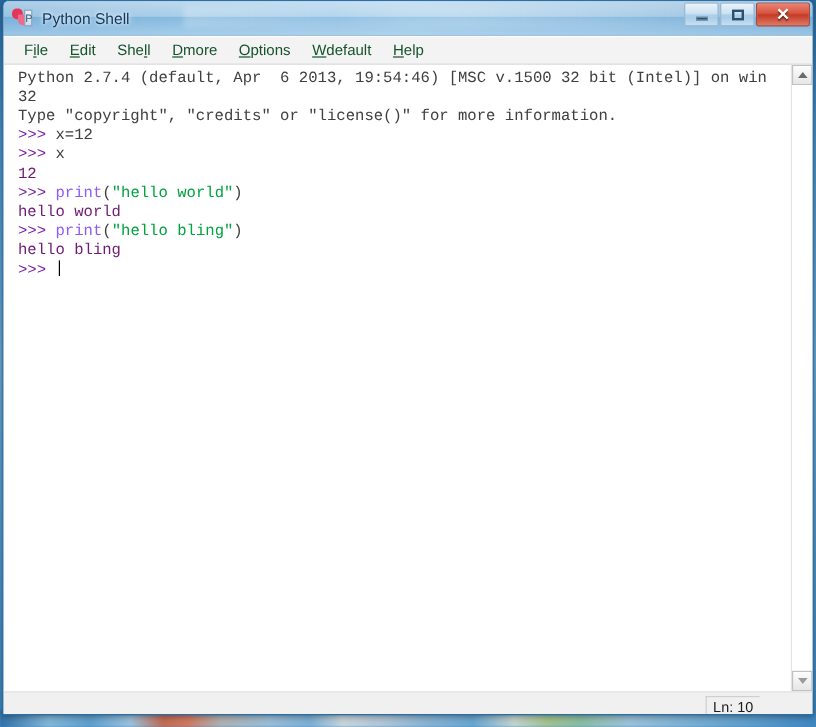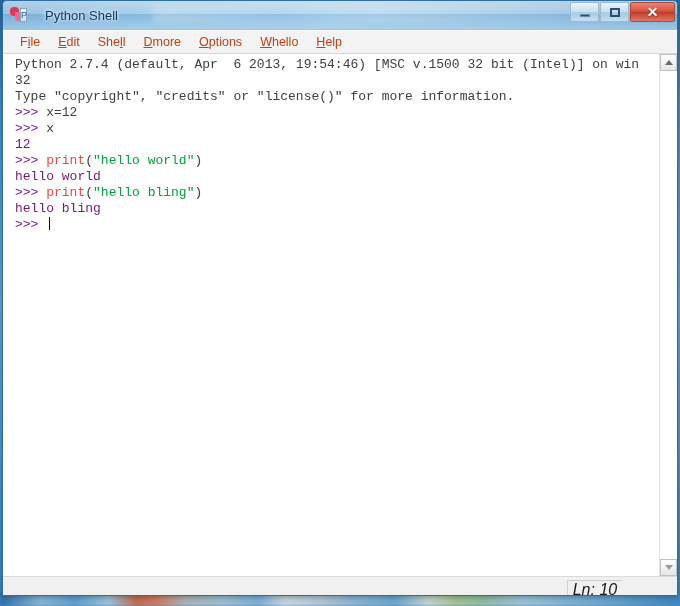--- a/index.html
+++ b/index.html
@@ -102,21 +102,21 @@
     width: 7px; height: 14px;
     background: linear-gradient(180deg,#eef3f8,#cfdbe8);
     border: 1px solid #8fa7bd;
     box-sizing: border-box;
     font-size: 9px;
     line-height: 12px;
     text-align: center;
     color: #3a5a7a;
   }
   #title-text {
-    margin-left: 18px;
+    margin-left: 8px;
     font-size: 13px;
     color: #12385c;
     text-shadow: 0 0 3px rgba(255,255,255,0.9), 0 0 6px rgba(255,255,255,0.7);
     white-space: nowrap;
   }
   #window-controls {
     position: absolute;
     right: 2px; top: 1px;
     display: flex;
     height: 21px;
@@ -177,21 +177,21 @@
     height: 22px;
     background: #f3f3f3;
     border-bottom: 1px solid #d7d7d7;
     display: flex;
     align-items: center;
     padding-left: 8px;
     flex: none;
   }
   .menu-item {
     font-size: 12.5px;
-    color: #c2410c;
+    color: #14532d;
     padding: 1px 9px 1px 9px;
     white-space: nowrap;
     cursor: default;
   }
   .menu-item .acc { text-decoration: underline; }
 
   
   #shell-wrap {
     position: relative;
     flex: 1 1 auto;
@@ -204,21 +204,21 @@
     padding: 3px 0 0 12px;
     font-family: "Liberation Mono", "DejaVu Sans Mono", monospace;
     font-size: 13px;
     line-height: 16px;
     white-space: pre;
     color: #000000;
     overflow: hidden;
   }
   .ln { height: 16px; }
   .c-prompt  { color: #7a1fa2; }
-  .c-builtin { color: #ef4444; }
+  .c-builtin { color: #8b5cf6; }
   .c-string  { color: #00a33f; }
   .c-output  { color: #701a75; }
   .c-plain   { color: #404040; }
   .caret {
     display: inline-block;
     width: 1px;
     height: 13px;
     background: #000000;
     vertical-align: -2px;
     margin-left: 3px;
@@ -261,31 +261,30 @@
     height: 21px;
     background: #f0f0f0;
     border-top: 1px solid #dcdcdc;
     display: flex;
     align-items: center;
     justify-content: flex-end;
     flex: none;
     padding-right: 1px;
   }
   .status-cell {
-    font-size: 16px;
+    font-size: 12px;
     color: #1a1a1a;
     border: 1px solid #cfcfcf;
     border-right: none;
     padding: 1px 5px 2px 5px;
     height: 16px;
     line-height: 15px;
     box-sizing: border-box;
     background: #f0f0f0;
     white-space: nowrap;
-    font-style: italic;
   }
   .status-cell:last-child { border-right: 1px solid #cfcfcf; margin-top: 39px; }
 </style>
 </head>
 <body>
 
 <div id="desktop-backdrop"></div>
 <div id="taskbar-blur"></div>
 
 <div id="app-window">
@@ -315,21 +314,21 @@
   </div>
 
   <div id="client-area">
 
     <div id="menu-bar">
       <div class="menu-item"><span>F</span><span class="acc">i</span><span>le</span></div>
       <div class="menu-item"><span></span><span class="acc">E</span><span>dit</span></div>
       <div class="menu-item"><span>She</span><span class="acc">l</span><span>l</span></div>
       <div class="menu-item"><span></span><span class="acc">D</span><span>more</span></div>
       <div class="menu-item"><span></span><span class="acc">O</span><span>ptions</span></div>
-      <div class="menu-item"><span></span><span class="acc">W</span><span>hello</span></div>
+      <div class="menu-item"><span></span><span class="acc">W</span><span>default</span></div>
       <div class="menu-item"><span></span><span class="acc">H</span><span>elp</span></div>
     </div>
 
     <div id="shell-wrap">
       <div id="shell-text"><div class="ln"><span class="c-plain">Python 2.7.4 (default, Apr  6 2013, 19:54:46) [MSC v.1500 32 bit (Intel)] on win</span></div><div class="ln"><span class="c-plain">32</span></div><div class="ln"><span class="c-plain">Type "copyright", "credits" or "license()" for more information.</span></div><div class="ln"><span class="c-prompt">&gt;&gt;&gt; </span><span class="c-plain">x=12</span></div><div class="ln"><span class="c-prompt">&gt;&gt;&gt; </span><span class="c-plain">x</span></div><div class="ln"><span class="c-output">12</span></div><div class="ln"><span class="c-prompt">&gt;&gt;&gt; </span><span class="c-builtin">print</span><span class="c-plain">(</span><span class="c-string">"hello world"</span><span class="c-plain">)</span></div><div class="ln"><span class="c-output">hello world</span></div><div class="ln"><span class="c-prompt">&gt;&gt;&gt; </span><span class="c-builtin">print</span><span class="c-plain">(</span><span class="c-string">"hello bling"</span><span class="c-plain">)</span></div><div class="ln"><span class="c-output">hello bling</span></div><div class="ln"><span class="c-prompt">&gt;&gt;&gt; </span><span class="caret"></span></div></div>
 
       <div id="v-scrollbar">
         <div class="sb-btn">
           <div class="sb-arrow up"></div>
         </div>

